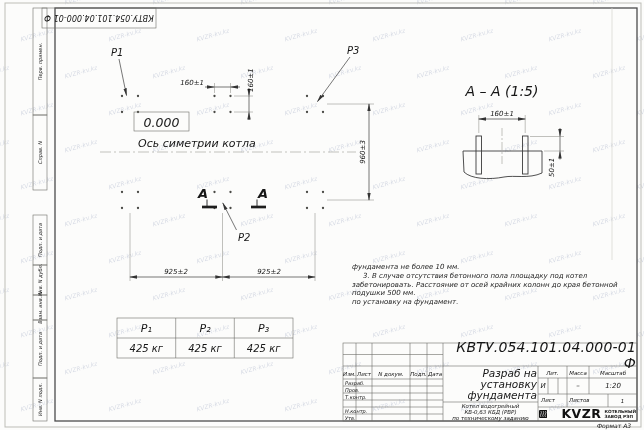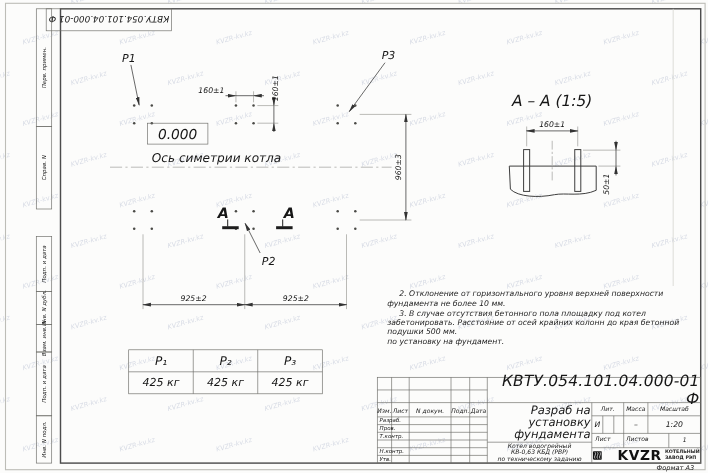--- a/index.html
+++ b/index.html
@@ -318,21 +318,20 @@
       <line class="grid" x1="343" y1="407" x2="443" y2="407"></line>
       <line class="grid" x1="343" y1="414" x2="443" y2="414"></line>
       <line class="grid" x1="538" y1="378" x2="637" y2="378"></line>
       <line class="grid" x1="538" y1="394" x2="637" y2="394"></line>
       <line class="grid" x1="538" y1="407" x2="637" y2="407"></line>
       <line class="grid" x1="443" y1="402" x2="538" y2="402"></line>
     </g>
   </svg>
 
   <div id="notes">
-      <div class="nl first">2. Отклонение от горизонтального уровня верхней поверхности</div>
       <div class="nl">фундамента не более 10 мм.</div>
       <div class="nl first">3. В случае отсутствия бетонного пола площадку под котел</div>
       <div class="nl">забетонировать. Расстояние от осей крайних колонн до края бетонной</div>
       <div class="nl">подушки 500 мм.</div>
       <div class="nl">по установку на фундамент.</div>
     </div>
 
   <div>
     <div class="txt ctr t11" style="left:117px;top:318px;width:58.7px;height:20px;font-size:11px">P₁</div>
     <div class="txt ctr" style="left:175.7px;top:318px;width:58.7px;height:20px;font-size:11px">P₂</div>

